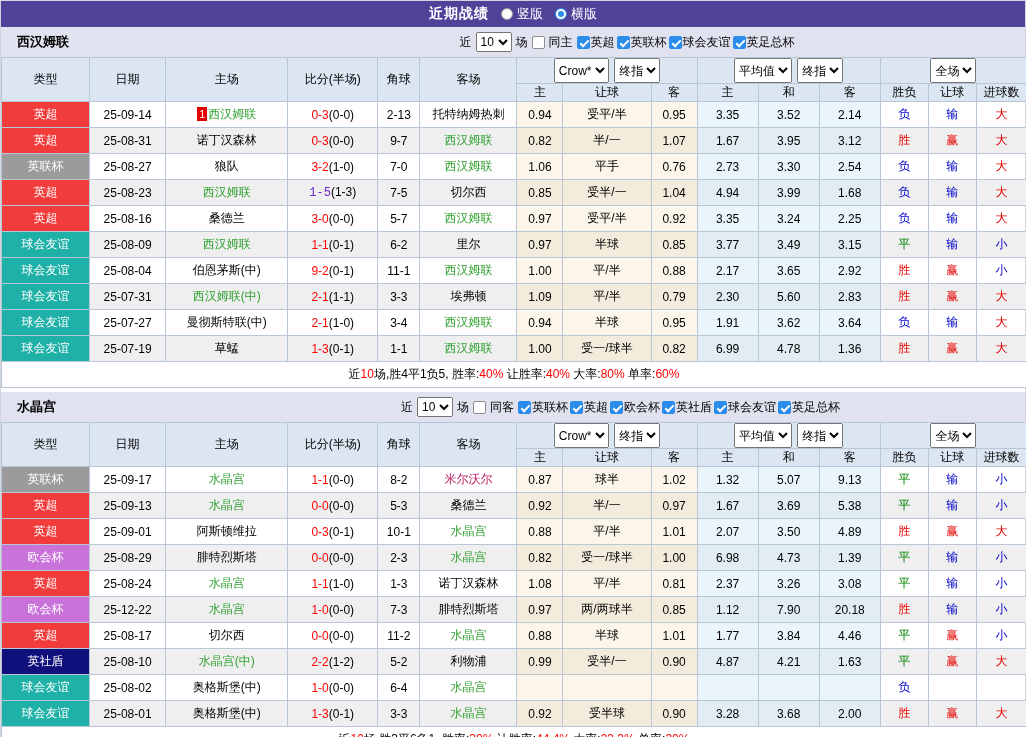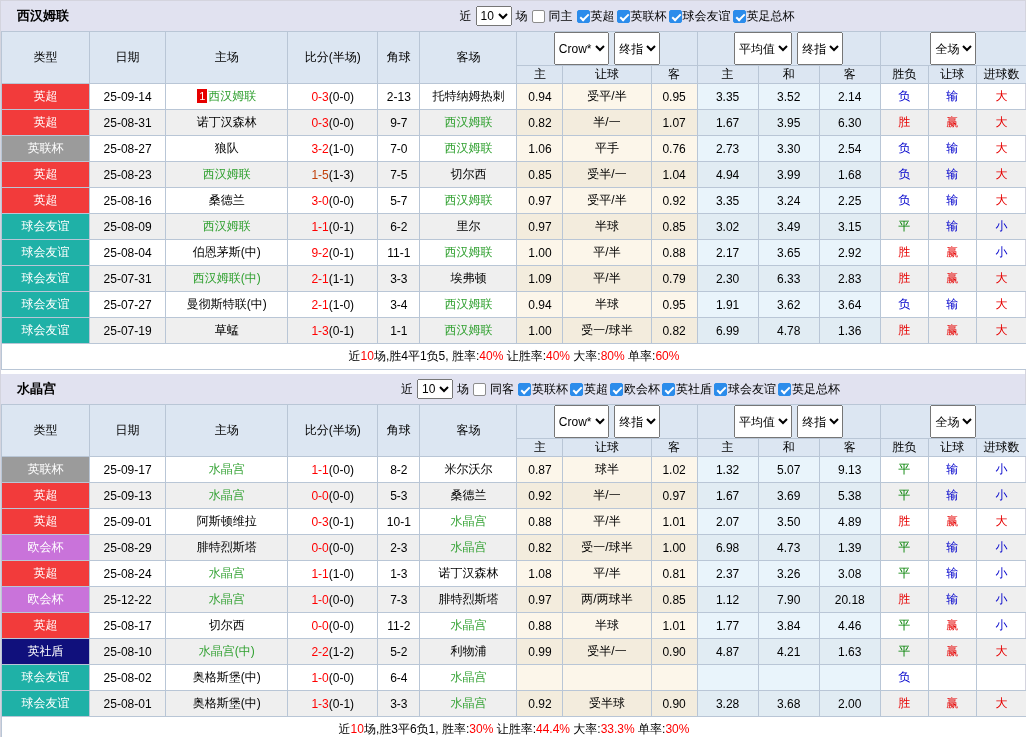--- a/index.html
+++ b/index.html
@@ -26,35 +26,46 @@
   .cb.checked { background:#2b8ceb; border-color:#2b8ceb; }
   .cb.checked::after { content:""; position:absolute; left:4px; top:1px; width:3px; height:7px; border:solid #fff; border-width:0 2px 2px 0; transform:rotate(45deg); }
   .lg { display:inline-flex; align-items:center; gap:1px; cursor:pointer; }
 
   
   table { border-collapse:collapse; width:1026px; table-layout:fixed; font-size:12px; border:1px solid #9fb2c6; }
   th, td { border:1px solid #b9c6d6; text-align:center; padding:0 1px; height:26px; overflow:hidden; white-space:nowrap; }
   thead th { background:#dce6f2; font-weight:normal; color:#000; }
   thead tr.grp th { height:24px; }
   thead tr.sub th { height:17px; }
-  thead select { font-size:12px; height:33px; margin:0 1px; }
+  thead select { font-size:12px; height:25px; margin:0 1px; }
   tbody tr.even td { background:#efefef; }
   tbody td.odds1 { background:#fcf6ea; }
   tbody tr.even td.odds1 { background:#f3ecdd; }
   tbody td.avg { background:#e9f4fb; }
   tbody tr.even td.avg { background:#e1ecf3; }
   .rank { background:#e60000; color:#fff; padding:0 2px; margin-right:1px; font-size:11px; display:inline-block; line-height:14px; }
   .summary { height:26px; font-size:12px; color:#000; background:#fff; }
   .summary .red { color:#ff0000; }
 </style>
 </head>
 <body>
 
 <div class="page">
 
+  <div class="titlebar">
+    <span class="title">近期战绩</span>
+    <label class="radio-opt">
+      <span class="radio"></span>
+      <span>竖版</span>
+    </label>
+    <label class="radio-opt">
+      <span class="radio checked"></span>
+      <span>横版</span>
+    </label>
+  </div>
 
   <div class="section">
     <div class="section-header">
       <span class="team-name">西汉姆联</span>
       <div class="filters">
         <span>近</span>
         <select><option>10</option></select>
         <span>场</span>
         <span class="cb"></span>
         <span>同主</span>
@@ -151,21 +162,21 @@
             <td>25-08-31</td>
             <td><span style="color: rgb(0, 0, 0);">诺丁汉森林</span></td>
             <td><span style="color: rgb(255, 0, 0);">0-3</span><span style="color: rgb(0, 0, 0);">(0-0)</span></td>
             <td>9-7</td>
             <td><span style="color: rgb(47, 160, 47);">西汉姆联</span></td>
             <td class="odds1">0.82</td>
             <td class="odds1">半/一</td>
             <td class="odds1">1.07</td>
             <td class="avg">1.67</td>
             <td class="avg">3.95</td>
-            <td class="avg">6.30</td>
+            <td class="avg">3.12</td>
             <td style="color: rgb(230, 0, 0);">胜</td>
             <td style="color: rgb(230, 0, 0);">赢</td>
             <td style="color: rgb(230, 0, 0);">大</td>
           </tr>
           <tr class="odd">
             <td style="background: rgb(155, 155, 155); color: rgb(255, 255, 255);">英联杯</td>
             <td>25-08-27</td>
             <td><span style="color: rgb(0, 0, 0);">狼队</span></td>
             <td><span style="color: rgb(255, 0, 0);">3-2</span><span style="color: rgb(0, 0, 0);">(1-0)</span></td>
             <td>7-0</td>
@@ -177,21 +188,21 @@
             <td class="avg">3.30</td>
             <td class="avg">2.54</td>
             <td style="color: rgb(0, 0, 204);">负</td>
             <td style="color: rgb(0, 0, 204);">输</td>
             <td style="color: rgb(230, 0, 0);">大</td>
           </tr>
           <tr class="even">
             <td style="background: rgb(242, 59, 59); color: rgb(255, 255, 255);">英超</td>
             <td>25-08-23</td>
             <td><span style="color: rgb(47, 160, 47);">西汉姆联</span></td>
-            <td><span style="color: #c2410c;">1-5</span><span style="color: rgb(0, 0, 0);">(1-3)</span></td>
+            <td><span style="color: #6d28d9; font-family: Liberation Mono, monospace;">1-5</span><span style="color: rgb(0, 0, 0);">(1-3)</span></td>
             <td>7-5</td>
             <td><span style="color: rgb(0, 0, 0);">切尔西</span></td>
             <td class="odds1">0.85</td>
             <td class="odds1">受半/一</td>
             <td class="odds1">1.04</td>
             <td class="avg">4.94</td>
             <td class="avg">3.99</td>
             <td class="avg">1.68</td>
             <td style="color: rgb(0, 0, 204);">负</td>
             <td style="color: rgb(0, 0, 204);">输</td>
@@ -217,21 +228,21 @@
           <tr class="even">
             <td style="background: rgb(31, 177, 167); color: rgb(255, 255, 255);">球会友谊</td>
             <td>25-08-09</td>
             <td><span style="color: rgb(47, 160, 47);">西汉姆联</span></td>
             <td><span style="color: rgb(255, 0, 0);">1-1</span><span style="color: rgb(0, 0, 0);">(0-1)</span></td>
             <td>6-2</td>
             <td><span style="color: rgb(0, 0, 0);">里尔</span></td>
             <td class="odds1">0.97</td>
             <td class="odds1">半球</td>
             <td class="odds1">0.85</td>
-            <td class="avg">3.02</td>
+            <td class="avg">3.77</td>
             <td class="avg">3.49</td>
             <td class="avg">3.15</td>
             <td style="color: rgb(0, 128, 0);">平</td>
             <td style="color: rgb(0, 0, 204);">输</td>
             <td style="color: rgb(0, 0, 204);">小</td>
           </tr>
           <tr class="odd">
             <td style="background: rgb(31, 177, 167); color: rgb(255, 255, 255);">球会友谊</td>
             <td>25-08-04</td>
             <td><span style="color: rgb(0, 0, 0);">伯恩茅斯(中)</span></td>
@@ -252,21 +263,21 @@
             <td style="background: rgb(31, 177, 167); color: rgb(255, 255, 255);">球会友谊</td>
             <td>25-07-31</td>
             <td><span style="color: rgb(47, 160, 47);">西汉姆联(中)</span></td>
             <td><span style="color: rgb(255, 0, 0);">2-1</span><span style="color: rgb(0, 0, 0);">(1-1)</span></td>
             <td>3-3</td>
             <td><span style="color: rgb(0, 0, 0);">埃弗顿</span></td>
             <td class="odds1">1.09</td>
             <td class="odds1">平/半</td>
             <td class="odds1">0.79</td>
             <td class="avg">2.30</td>
-            <td class="avg">6.33</td>
+            <td class="avg">5.60</td>
             <td class="avg">2.83</td>
             <td style="color: rgb(230, 0, 0);">胜</td>
             <td style="color: rgb(230, 0, 0);">赢</td>
             <td style="color: rgb(230, 0, 0);">大</td>
           </tr>
           <tr class="odd">
             <td style="background: rgb(31, 177, 167); color: rgb(255, 255, 255);">球会友谊</td>
             <td>25-07-27</td>
             <td><span style="color: rgb(0, 0, 0);">曼彻斯特联(中)</span></td>
             <td><span style="color: rgb(255, 0, 0);">2-1</span><span style="color: rgb(0, 0, 0);">(1-0)</span></td>
@@ -395,21 +406,21 @@
           <th>进球数</th>
         </tr>
       </thead>
       <tbody>
           <tr class="odd">
             <td style="background: rgb(155, 155, 155); color: rgb(255, 255, 255);">英联杯</td>
             <td>25-09-17</td>
             <td><span style="color: rgb(47, 160, 47);">水晶宫</span></td>
             <td><span style="color: rgb(255, 0, 0);">1-1</span><span style="color: rgb(0, 0, 0);">(0-0)</span></td>
             <td>8-2</td>
-            <td><span style="color: #000000;">米尔沃尔</span></td>
+            <td><span style="color: #be185d;">米尔沃尔</span></td>
             <td class="odds1">0.87</td>
             <td class="odds1">球半</td>
             <td class="odds1">1.02</td>
             <td class="avg">1.32</td>
             <td class="avg">5.07</td>
             <td class="avg">9.13</td>
             <td style="color: rgb(0, 128, 0);">平</td>
             <td style="color: rgb(0, 0, 204);">输</td>
             <td style="color: rgb(0, 0, 204);">小</td>
           </tr>

